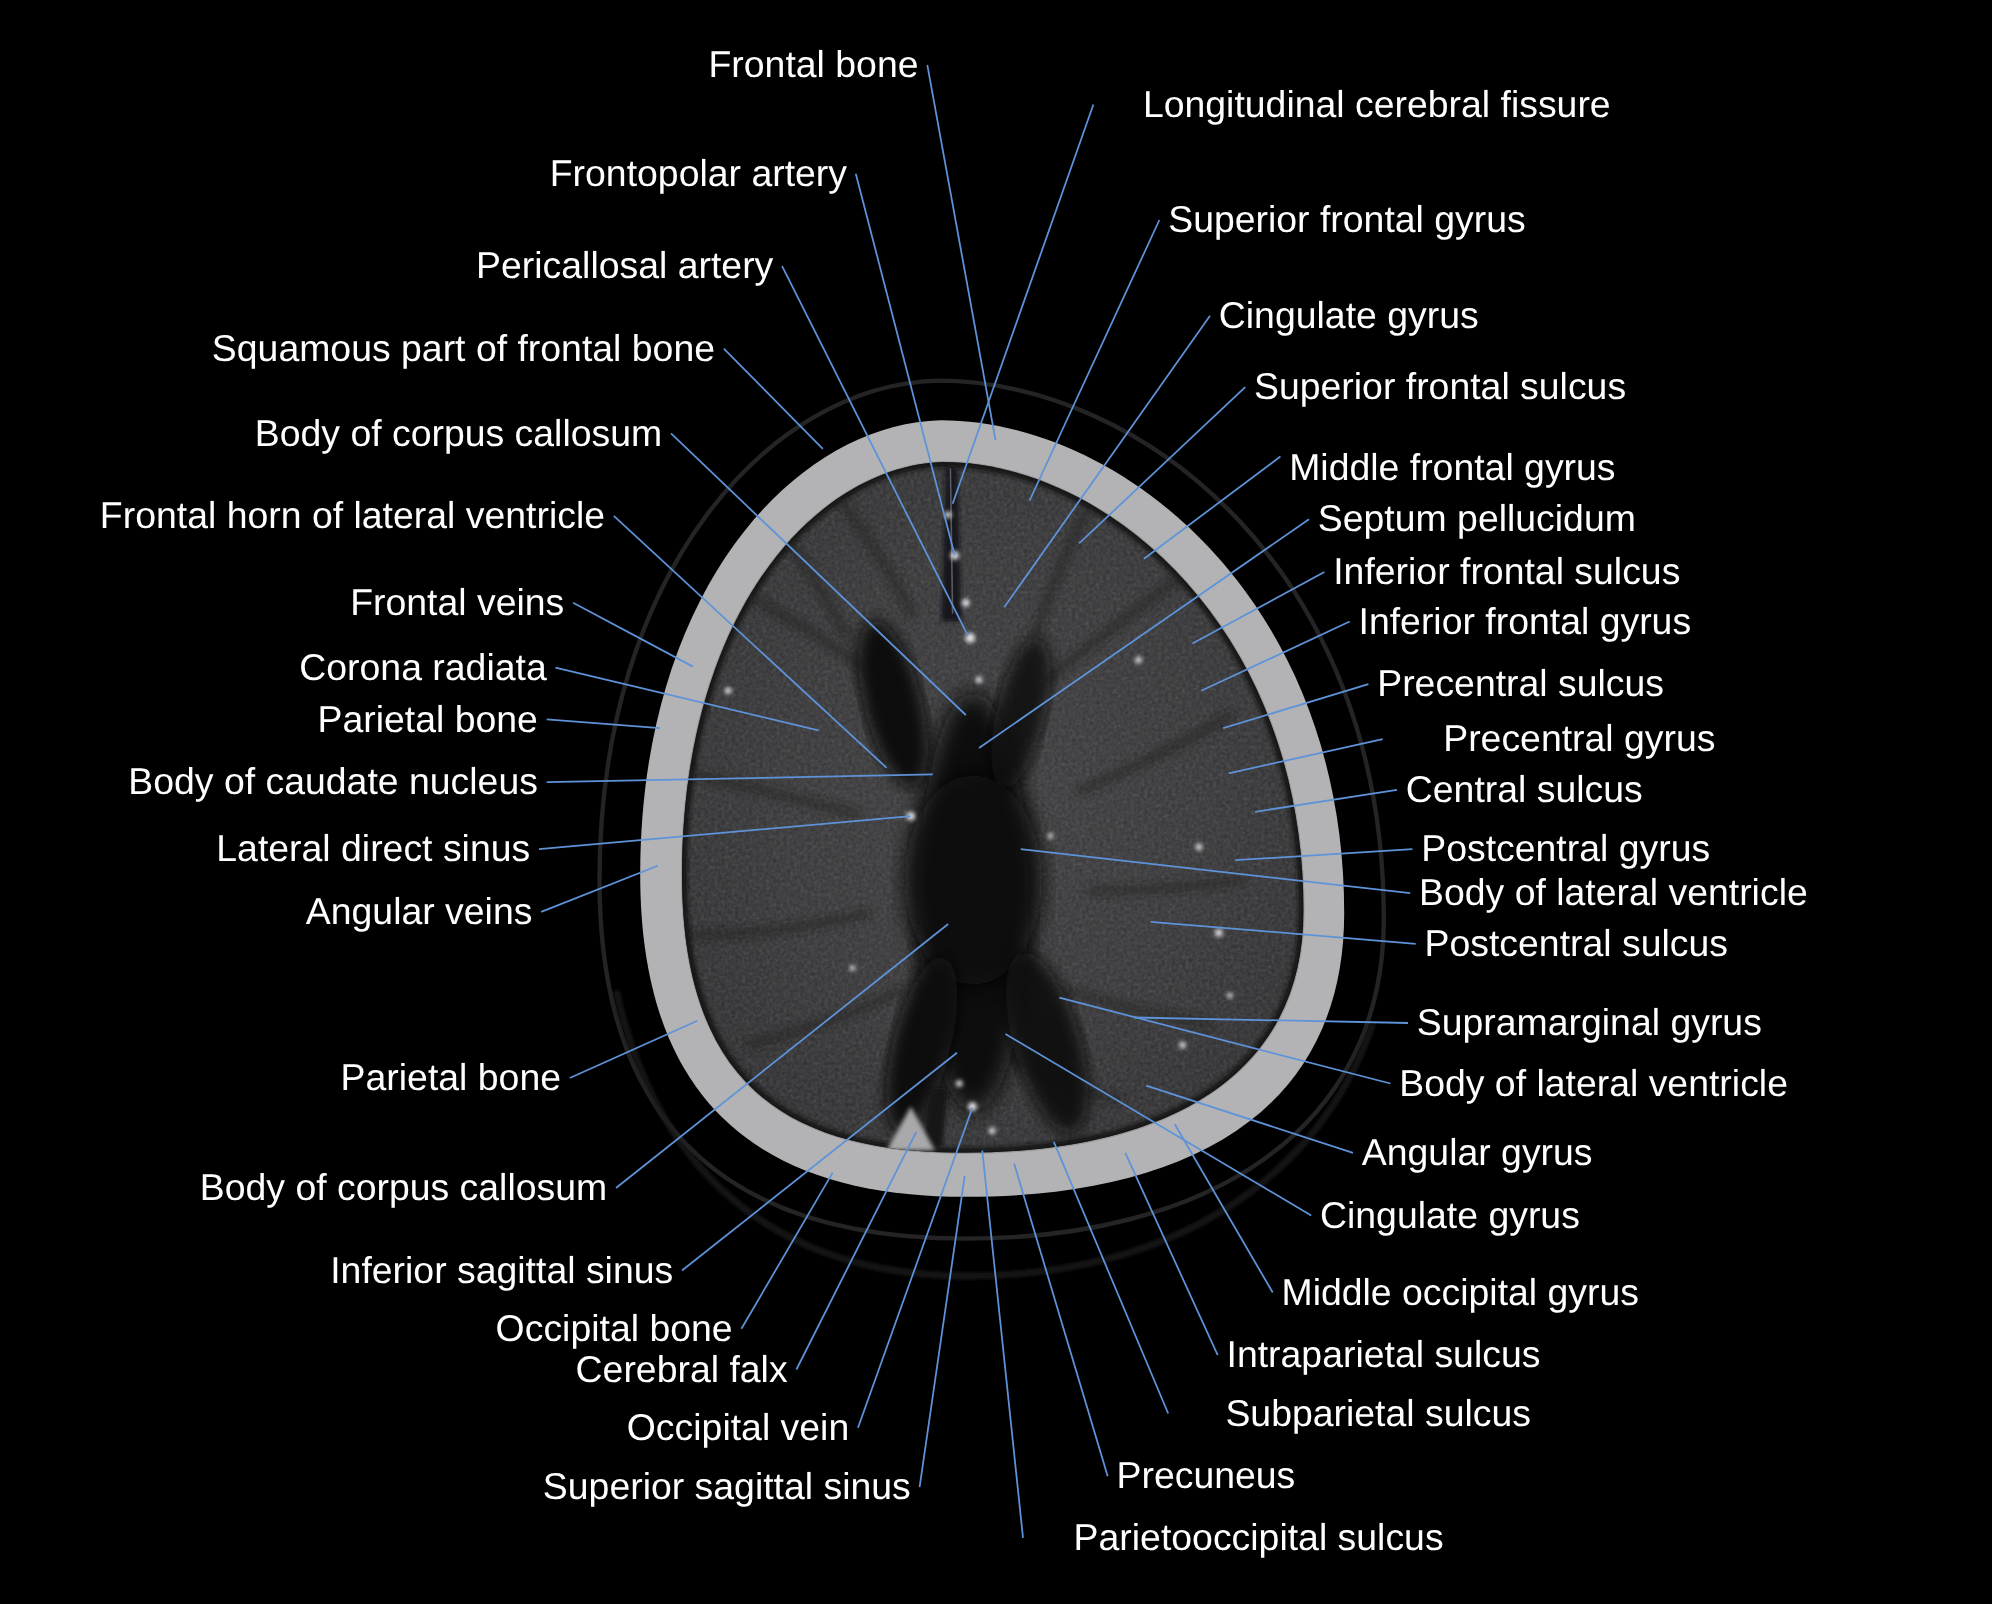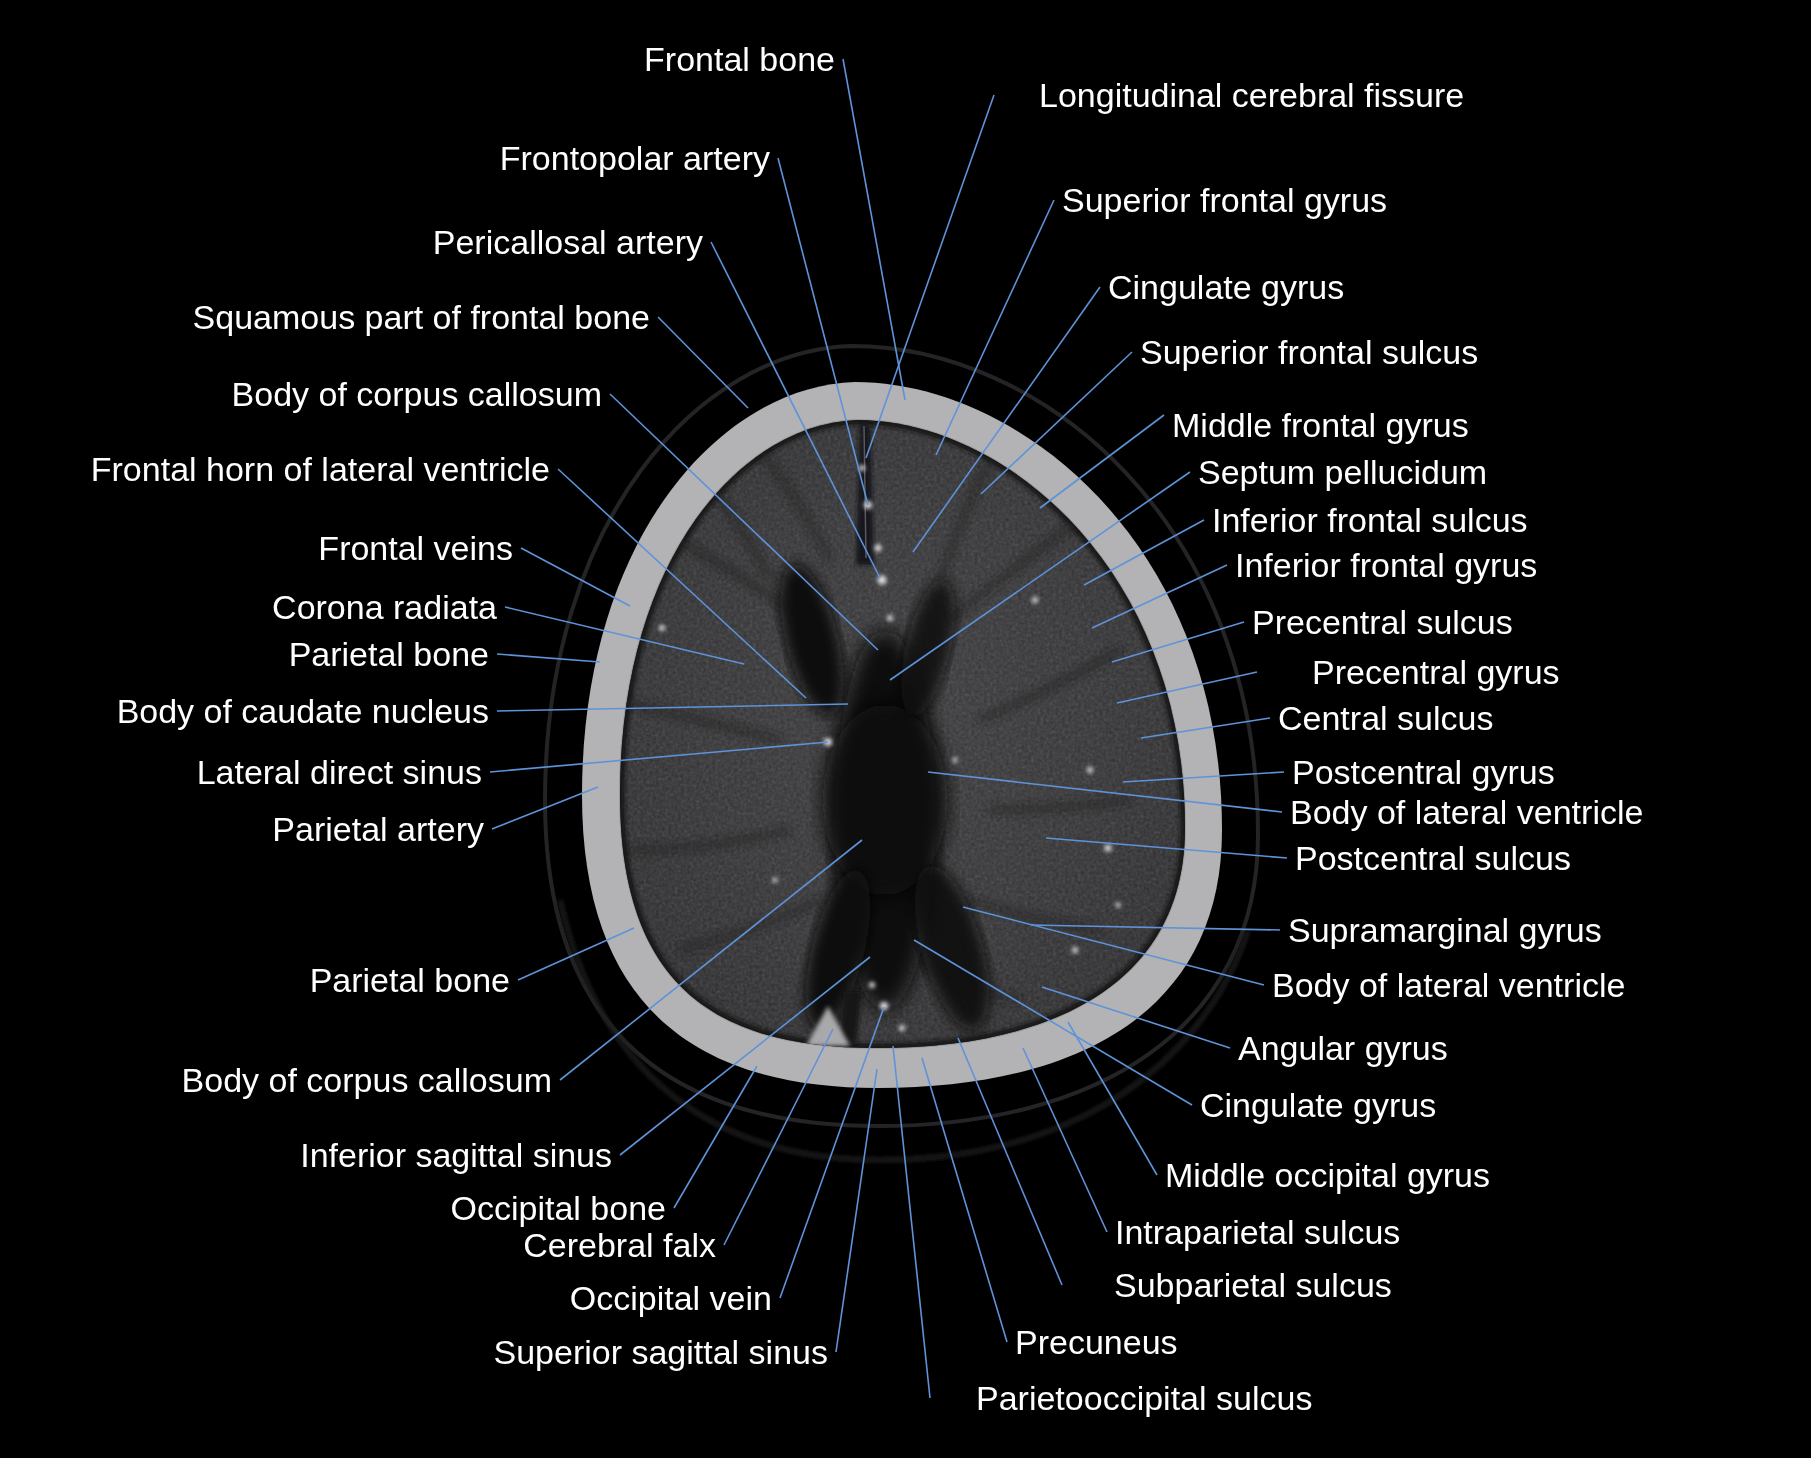--- a/index.html
+++ b/index.html
@@ -172,21 +172,21 @@
       <div class="label left" style="right: 1041px; top: 158px;">Frontopolar artery</div>
       <div class="label left" style="right: 1108px; top: 242px;">Pericallosal artery</div>
       <div class="label left" style="right: 1161px; top: 317px;">Squamous part of frontal bone</div>
       <div class="label left" style="right: 1209px; top: 394px;">Body of corpus callosum</div>
       <div class="label left" style="right: 1261px; top: 469px;">Frontal horn of lateral ventricle</div>
       <div class="label left" style="right: 1298px; top: 548px;">Frontal veins</div>
       <div class="label left" style="right: 1314px; top: 607px;">Corona radiata</div>
       <div class="label left" style="right: 1322px; top: 654px;">Parietal bone</div>
       <div class="label left" style="right: 1322px; top: 711px;">Body of caudate nucleus</div>
       <div class="label left" style="right: 1329px; top: 772px;">Lateral direct sinus</div>
-      <div class="label left" style="right: 1327px; top: 829px;">Parietal artery</div>
+      <div class="label left" style="right: 1327px; top: 829px;">Angular veins</div>
       <div class="label left" style="right: 1301px; top: 980px;">Parietal bone</div>
       <div class="label left" style="right: 1259px; top: 1080px;">Body of corpus callosum</div>
       <div class="label left" style="right: 1199px; top: 1155px;">Inferior sagittal sinus</div>
       <div class="label left" style="right: 1145px; top: 1208px;">Occipital bone</div>
       <div class="label left" style="right: 1095px; top: 1245px;">Cerebral falx</div>
       <div class="label left" style="right: 1039px; top: 1298px;">Occipital vein</div>
       <div class="label left" style="right: 983px; top: 1352px;">Superior sagittal sinus</div>
       <div class="label right" style="left: 1002px; top: 95px; margin-left: 37px;">Longitudinal cerebral fissure</div>
       <div class="label right" style="left: 1062px; top: 200px;">Superior frontal gyrus</div>
       <div class="label right" style="left: 1108px; top: 287px;">Cingulate gyrus</div>

